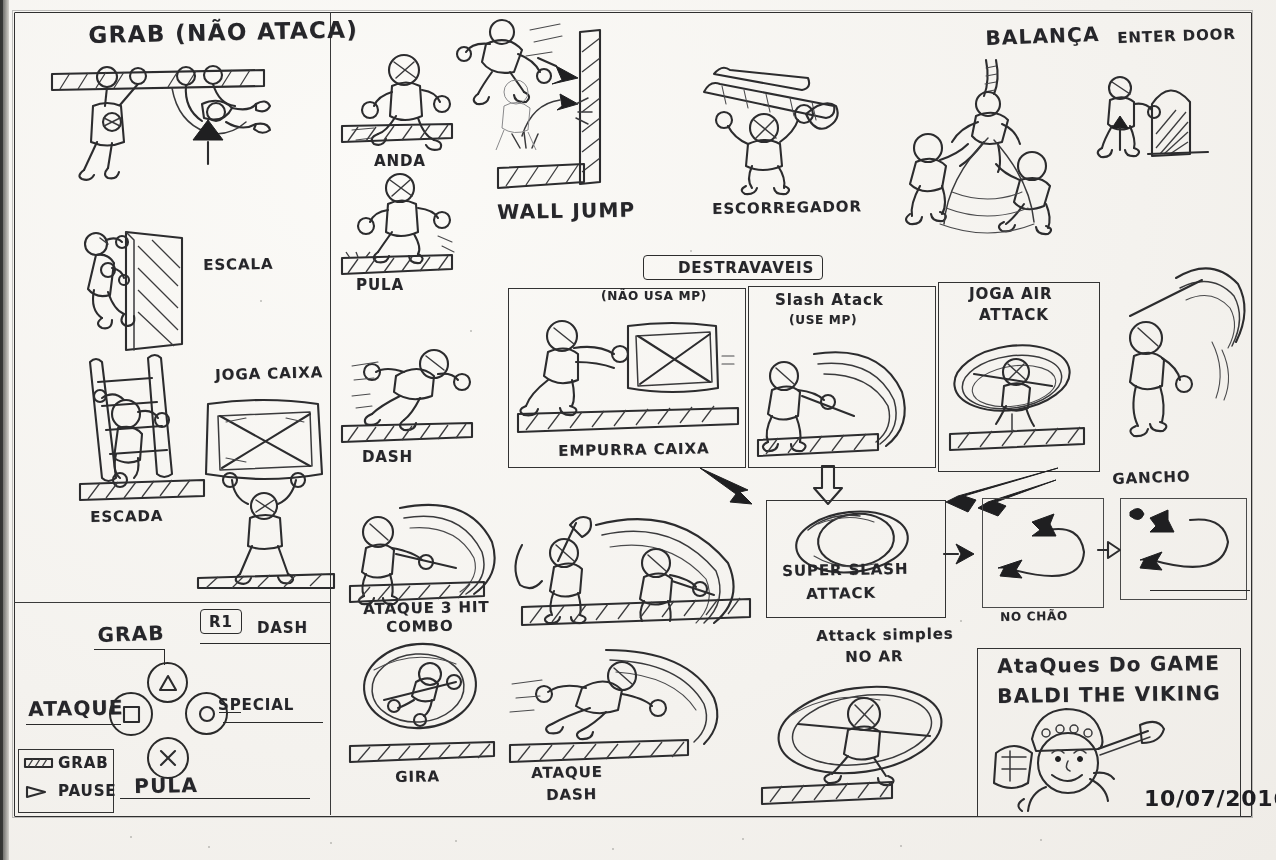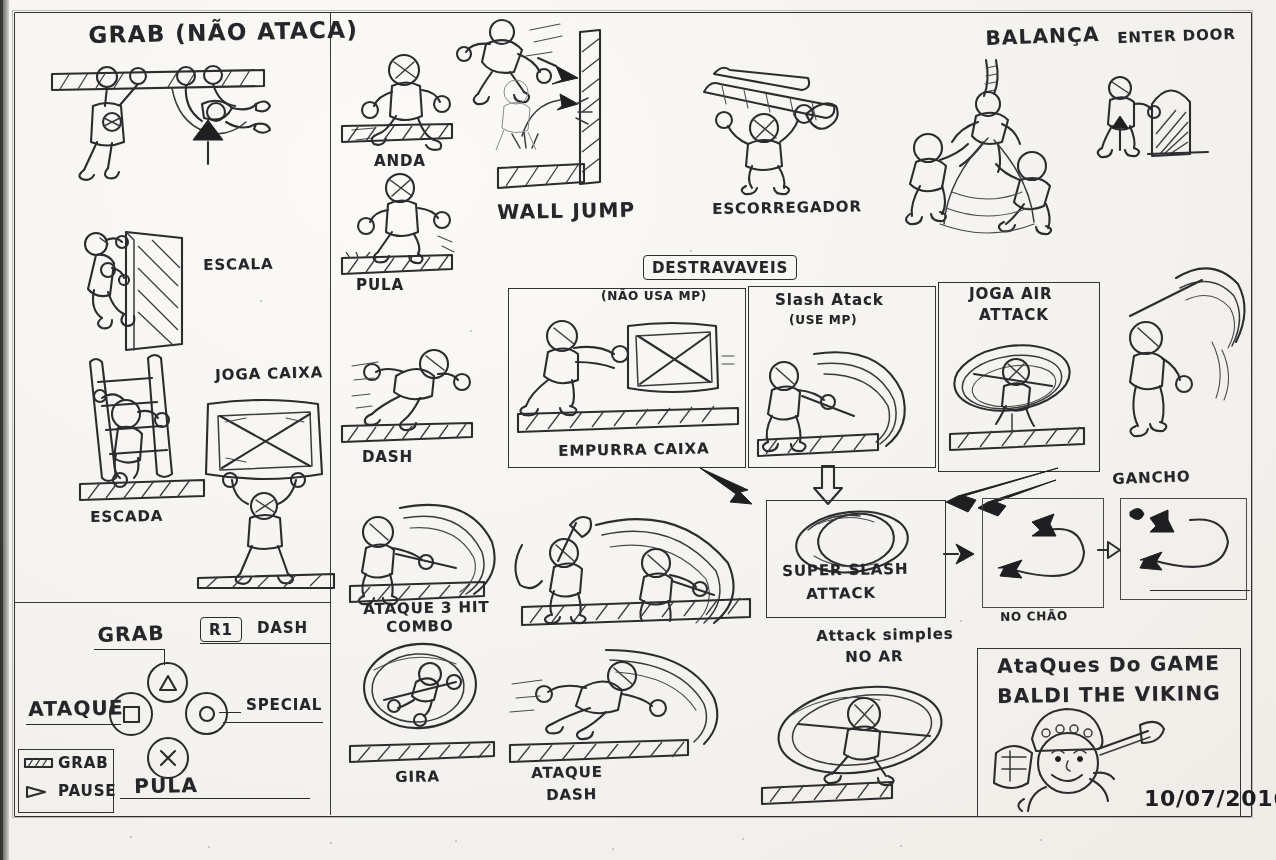--- a/index.html
+++ b/index.html
@@ -231,21 +231,21 @@
           <path d="M36 200 L48 188"></path>
           <path d="M62 199 L74 187"></path>
         <path d="M88 199 L100 187"></path>
           <path d="M114 198 L126 186"></path>
         </g>
     </svg>
   </div>
 
   <div style="position:absolute;left:14px;top:602px;width:317px;height:213px;">
 
-    <div class="tagbox" style="left:186px;top:15px;">
+    <div class="tagbox" style="left:186px;top:7px;">
       <span class="ink lbl" style="position:static;">R1</span>
     </div>
     <div class="ink lbl" style="left:243px;top:17px;">DASH</div>
     <div class="underline" style="left:186px;top:41px;width:130px;"></div>
     <div class="leader" style="left:212px;top:41px;width:34px;"></div>
 
     <div class="ink lbl-lg" style="left:83px;top:21px;transform:rotate(-2deg);">GRAB</div>
     <div class="underline" style="left:80px;top:47px;width:70px;"></div>
     <div class="leader" style="left:80px;top:47px;width:70px;"></div>
     <div class="vleader" style="left:150px;top:47px;height:16px;"></div>
@@ -262,21 +262,21 @@
       <svg width="19" height="19" viewBox="0 0 19 19">
           <rect class="s" x="2" y="2" width="15" height="15"></rect>
         </svg>
     </div>
 
     <div class="btn" style="left:171px;top:90px;width:39px;height:39px;">
       <svg width="20" height="20" viewBox="0 0 20 20">
           <circle class="s" cx="10" cy="10" r="7"></circle>
         </svg>
     </div>
-    <div class="ink lbl" style="left:232px;top:94px;">SPECIAL</div>
+    <div class="ink lbl" style="left:204px;top:94px;">SPECIAL</div>
     <div class="underline" style="left:209px;top:120px;width:100px;"></div>
     <div class="leader" style="left:205px;top:110px;width:22px;"></div>
 
     <div class="btn" style="left:133px;top:135px;width:38px;height:38px;">
       <svg width="20" height="20" viewBox="0 0 20 20">
           <path class="s" d="M3 3 L17 17"></path>
           <path class="s" d="M17 3 L3 17"></path>
         </svg>
     </div>
     <div class="ink lbl-lg" style="left:120px;top:172px;transform:rotate(-1deg);">PULA</div>
@@ -577,21 +577,21 @@
         <path class="s" d="M40 58 q6 14 4 22"></path>
       <path class="s" d="M12 80 q-8 4 -1 9 q10 1 11 -7"></path>
       <path class="s" d="M44 80 q9 3 2 8 q-10 1 -11 -6"></path>
 
       <path class="fillblk" d="M30 48 L38 60 L22 60 Z"></path>
       <path class="s" d="M30 60 L30 82"></path>
     </svg>
   </div>
 
   <div class="tagbox" style="left:643px;top:255px;">
-    <span class="ink lbl" style="position:static;">DESTRAVAVEIS</span>
+    <span class="ink lbl" style="position:static;margin-left:26px;">DESTRAVAVEIS</span>
   </div>
 
   <div class="panel" style="left:508px;top:288px;width:236px;height:178px;"></div>
   <div class="panel" style="left:748px;top:286px;width:186px;height:180px;"></div>
   <div class="panel" style="left:938px;top:282px;width:160px;height:188px;"></div>
 
   <div class="ink lbl-sm" style="left:601px;top:289px;">(NÃO USA MP)</div>
   <div class="ink lbl" style="left:775px;top:291px;">Slash Atack</div>
   <div class="ink lbl-sm" style="left:789px;top:313px;">(USE MP)</div>
   <div class="ink lbl" style="left:969px;top:285px;">JOGA AIR</div>

